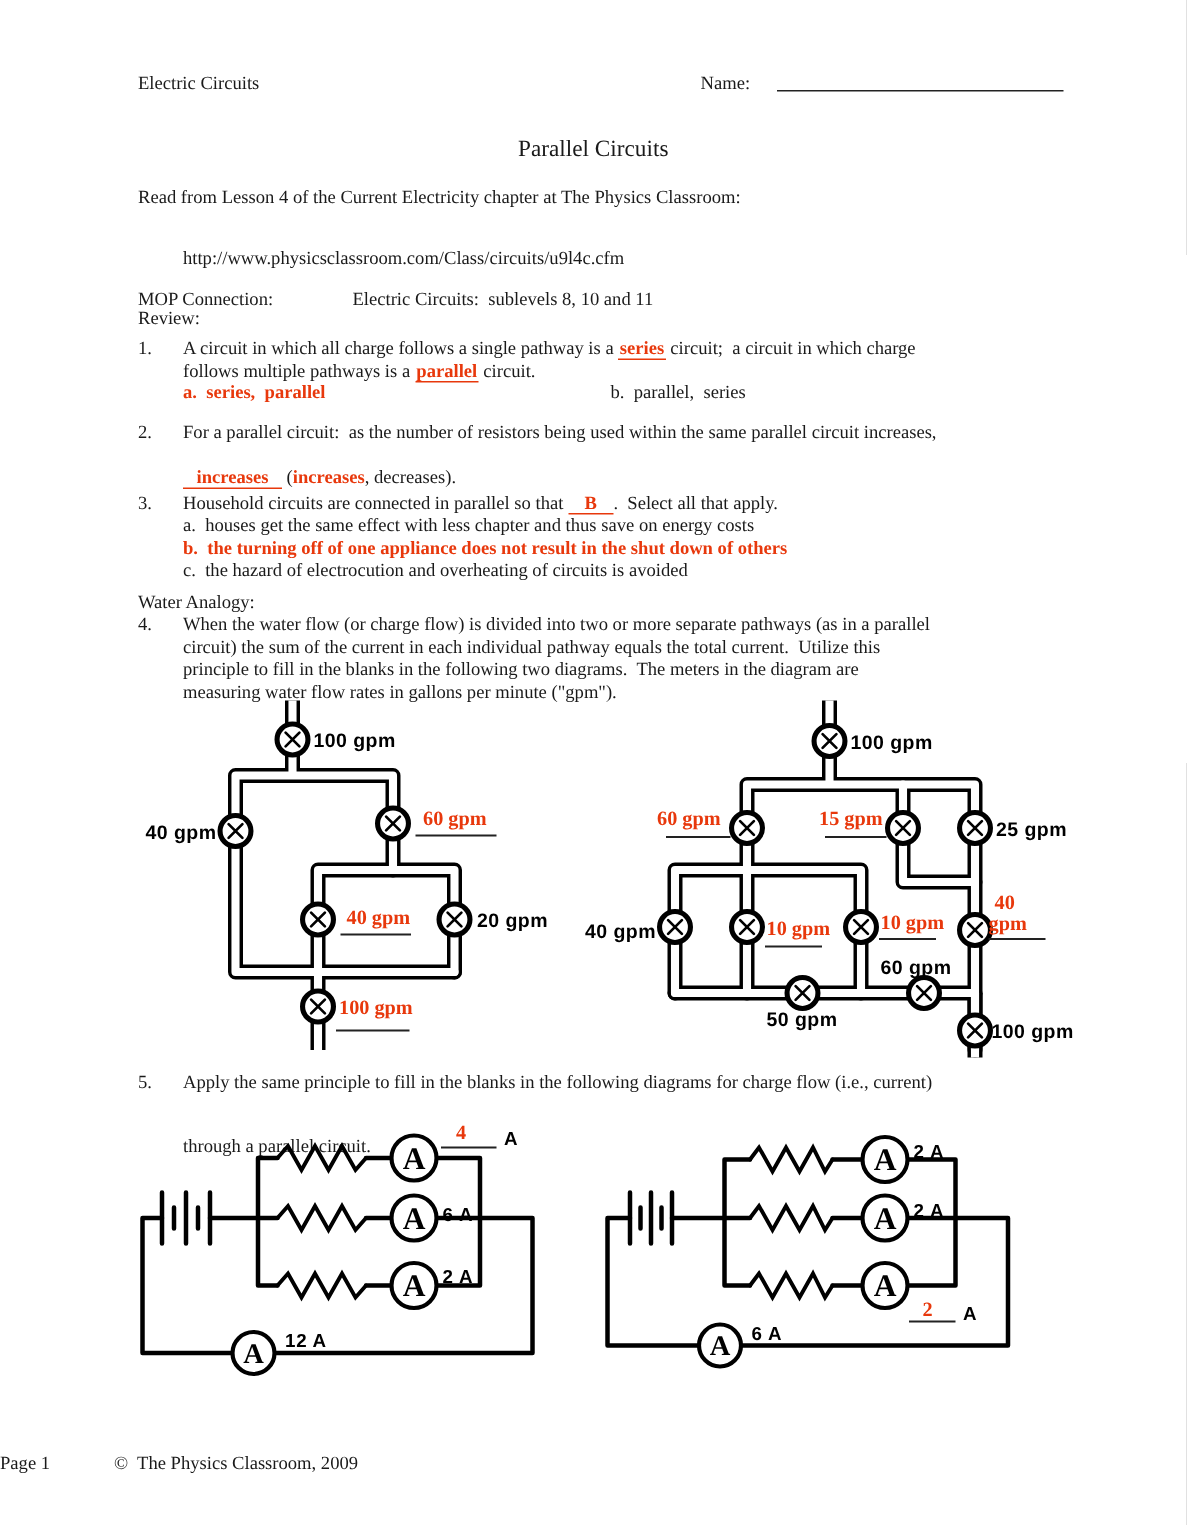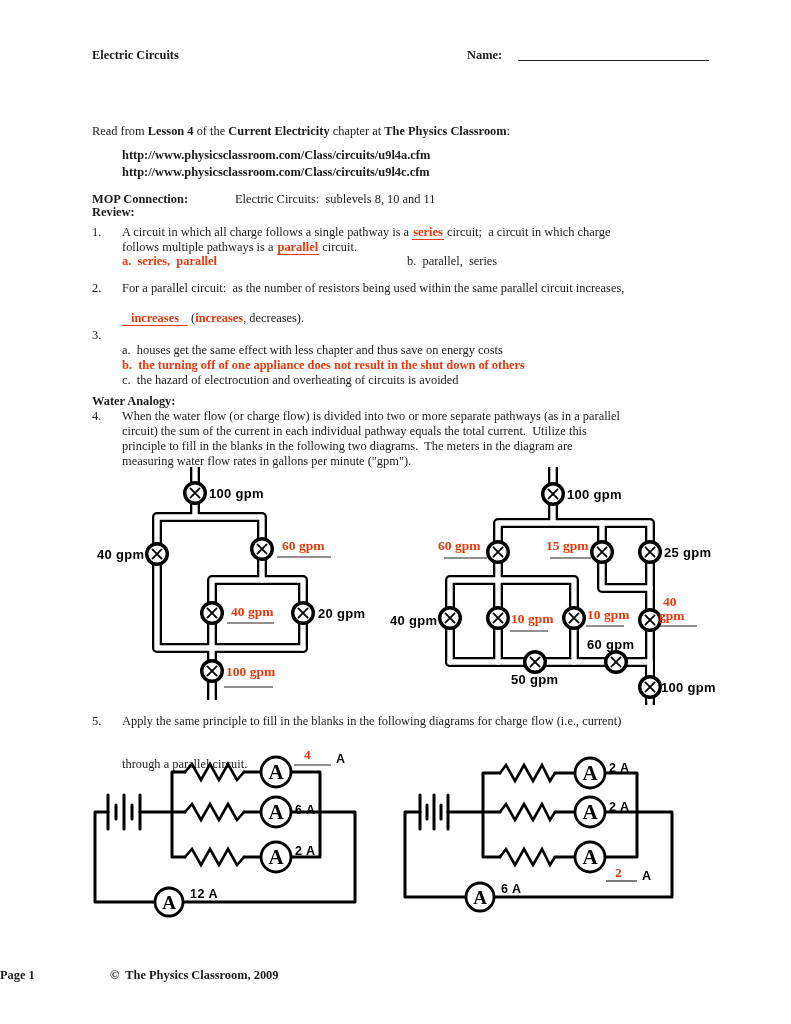--- a/index.html
+++ b/index.html
@@ -1,20 +1,20 @@
 <!DOCTYPE html>
 <html><head>
 <meta charset="utf-8">
 <style>
   *{box-sizing:border-box}
   body{margin:0;background:#888}
   .page{position:relative;width:791px;height:1024px;margin:0 auto;background:#ffffff;overflow:hidden;
         font-family:"Liberation Serif",serif;font-size:12.4px;color:#1a1a1a}
   .abs{position:absolute;white-space:pre;line-height:14px}
-  .b{font-weight:bold}
+  .b{font-weight:normal}
   .center{width:791px;text-align:center}
   .red{color:#e8380c;font-weight:bold}
   .ansu{color:#e8380c;font-weight:bold;border-bottom:1.3px solid #e8380c;padding:0 1px}
   .blank{color:#e8380c;font-weight:bold;border-bottom:1.3px solid #e8380c;padding:0 9px}
   .blank-b{color:#e8380c;font-weight:bold;border-bottom:1.3px solid #e8380c;padding:0 11px}
   .nameline{border-bottom:1.2px solid #222}
   svg{position:absolute}
   
   .pk{stroke:#000;stroke-width:10;fill:none;stroke-linecap:round;stroke-linejoin:round}
   .pw{stroke:#fff;stroke-width:5.4;fill:none;stroke-linecap:round;stroke-linejoin:round}
@@ -36,40 +36,41 @@
 </style>
 </head>
 <body>
 
 <div class="page">
 
   <div class="abs b" style="left:92px;top:48px">Electric Circuits</div>
   <div class="abs b" style="left:467px;top:48px">Name:</div>
   <div class="abs nameline" style="left:518px;top:46px;width:191px;height:15px"></div>
 
+  <div class="abs b center" style="left:0;top:93px;font-size:15.5px">Parallel Circuits</div>
 
   <div class="abs" style="left:92px;top:124px"><span>Read from </span><span class="b">Lesson 4</span><span> of the </span><span class="b">Current Electricity</span><span> chapter at </span><span class="b">The Physics Classroom</span><span>:</span></div>
-  <div class="abs b" style="left:122px;top:148px">http://www.physicsclassroom.com/Class/circuits/u9l4a.cfm</div>
   <div class="abs b" style="left:122px;top:165px">http://www.physicsclassroom.com/Class/circuits/u9l4c.cfm</div>
   <div class="abs b" style="left:92px;top:192px">MOP Connection:</div>
   <div class="abs" style="left:235px;top:192px">Electric Circuits:  sublevels 8, 10 and 11</div>
 
   <div class="abs b" style="left:92px;top:205px">Review:</div>
 
   <div class="abs" style="left:92px;top:225px">1.</div>
   <div class="abs" style="left:122px;top:225px"><span>A circuit in which all charge follows a single pathway is a </span><span class="ansu">series</span><span> circuit;  a circuit in which charge</span></div>
   <div class="abs" style="left:122px;top:240px"><span>follows multiple pathways is a </span><span class="ansu">parallel</span><span> circuit.</span></div>
   <div class="abs red" style="left:122px;top:254px">a.  series,  parallel</div>
   <div class="abs" style="left:407px;top:254px">b.  parallel,  series</div>
 
   <div class="abs" style="left:92px;top:281px">2.</div>
   <div class="abs" style="left:122px;top:281px">For a parallel circuit:  as the number of resistors being used within the same parallel circuit increases,</div>
   <div class="abs" style="left:122px;top:311px"><span class="blank">increases</span><span> (</span><span class="red">increases</span><span>, decreases).</span></div>
 
   <div class="abs" style="left:92px;top:328px">3.</div>
+  <div class="abs" style="left:122px;top:328px"><span>Household circuits are connected in parallel so that </span><span class="blank-b">B</span><span>.  Select all that apply.</span></div>
   <div class="abs" style="left:122px;top:343px">a.  houses get the same effect with less chapter and thus save on energy costs</div>
   <div class="abs red" style="left:122px;top:358px">b.  the turning off of one appliance does not result in the shut down of others</div>
   <div class="abs" style="left:122px;top:373px">c.  the hazard of electrocution and overheating of circuits is avoided</div>
 
   <div class="abs b" style="left:92px;top:394px">Water Analogy:</div>
   <div class="abs" style="left:92px;top:409px">4.</div>
   <div class="abs" style="left:122px;top:424px">circuit) the sum of the current in each individual pathway equals the total current.  Utilize this</div>
   <div class="abs" style="left:122px;top:409px">When the water flow (or charge flow) is divided into two or more separate pathways (as in a parallel</div>
   <div class="abs" style="left:122px;top:439px">principle to fill in the blanks in the following two diagrams.  The meters in the diagram are</div>
   <div class="abs" style="left:122px;top:454px">measuring water flow rates in gallons per minute ("gpm").</div>
@@ -267,16 +268,16 @@
         <text class="at2" y="6.5">A</text>
       </g>
     <text class="clb" x="214" y="34">2 A</text>
     <text class="clb" x="214" y="73">2 A</text>
     <text class="clr" x="220" y="139">2</text>
     <line class="ul" x1="211" y1="143" x2="242" y2="143"></line>
     <text class="clb" x="247" y="142">A</text>
     <text class="clb" x="106" y="155">6 A</text>
   </svg>
 
-  <div class="abs b" style="left:110px;top:968px">©  The Physics Classroom, 2009</div>
+  <div class="abs b" style="left:76px;top:968px">©  The Physics Classroom, 2009</div>
   <div class="abs b" style="left:0;top:968px;width:709px;">Page 1</div>
 
 </div>
 
 </body></html>

